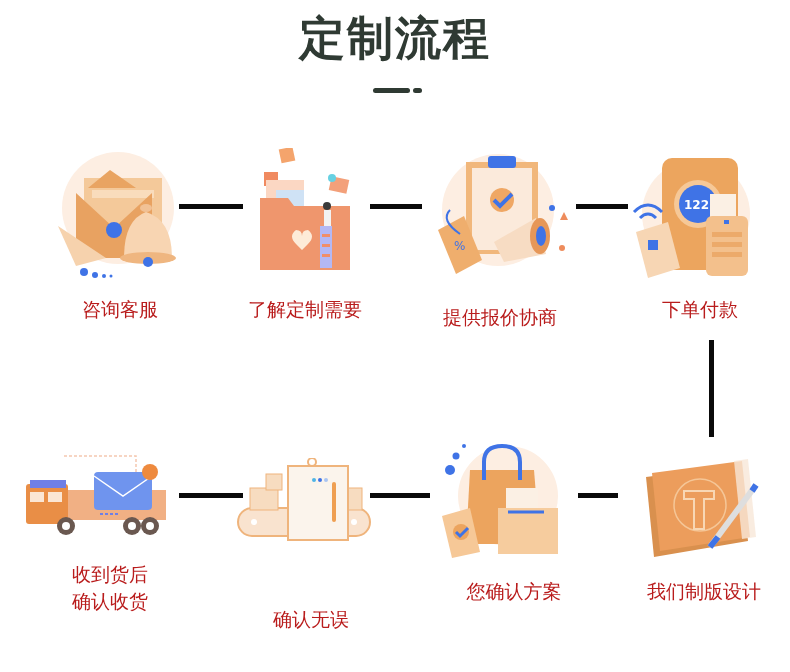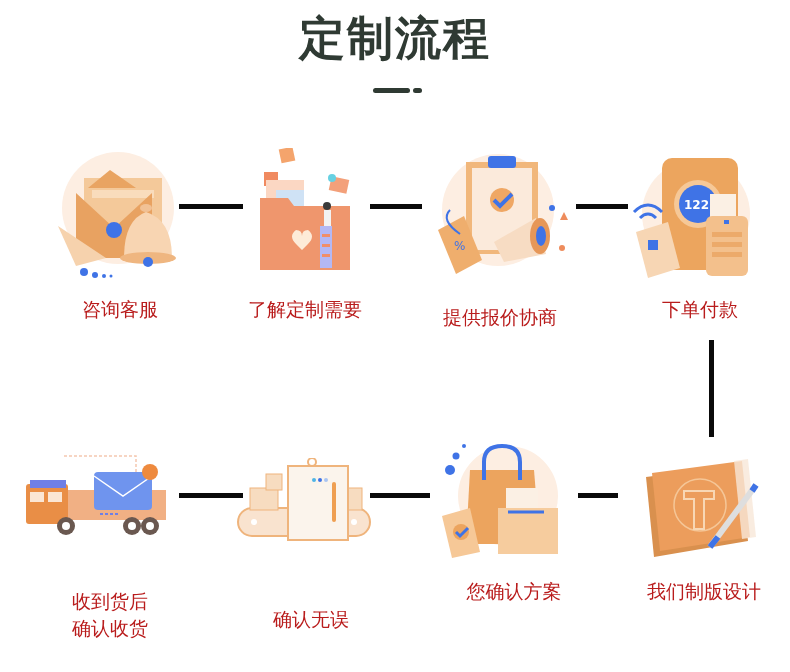--- a/index.html
+++ b/index.html
@@ -190,16 +190,16 @@
     <circle cx="126" cy="24" r="8" fill="#ee8a3e"></circle>
     <circle cx="42" cy="78" r="9" fill="#6a5850"></circle>
     <circle cx="42" cy="78" r="4" fill="#ffffff"></circle>
     <circle cx="108" cy="78" r="9" fill="#6a5850"></circle>
     <circle cx="108" cy="78" r="4" fill="#ffffff"></circle>
     <circle cx="126" cy="78" r="9" fill="#6a5850"></circle>
     <circle cx="126" cy="78" r="4" fill="#ffffff"></circle>
     <line x1="76" y1="66" x2="96" y2="66" stroke="#6f7fe6" stroke-width="2" stroke-dasharray="3 2"></line>
   </svg>
 </div>
-<div class="label" style="left:10px;top:588px;text-align:center;">
+<div class="label" style="left:10px;top:561px;text-align:center;">
   <span>收到货后</span>
   <span>确认收货</span>
 </div>
 
 </body></html>

